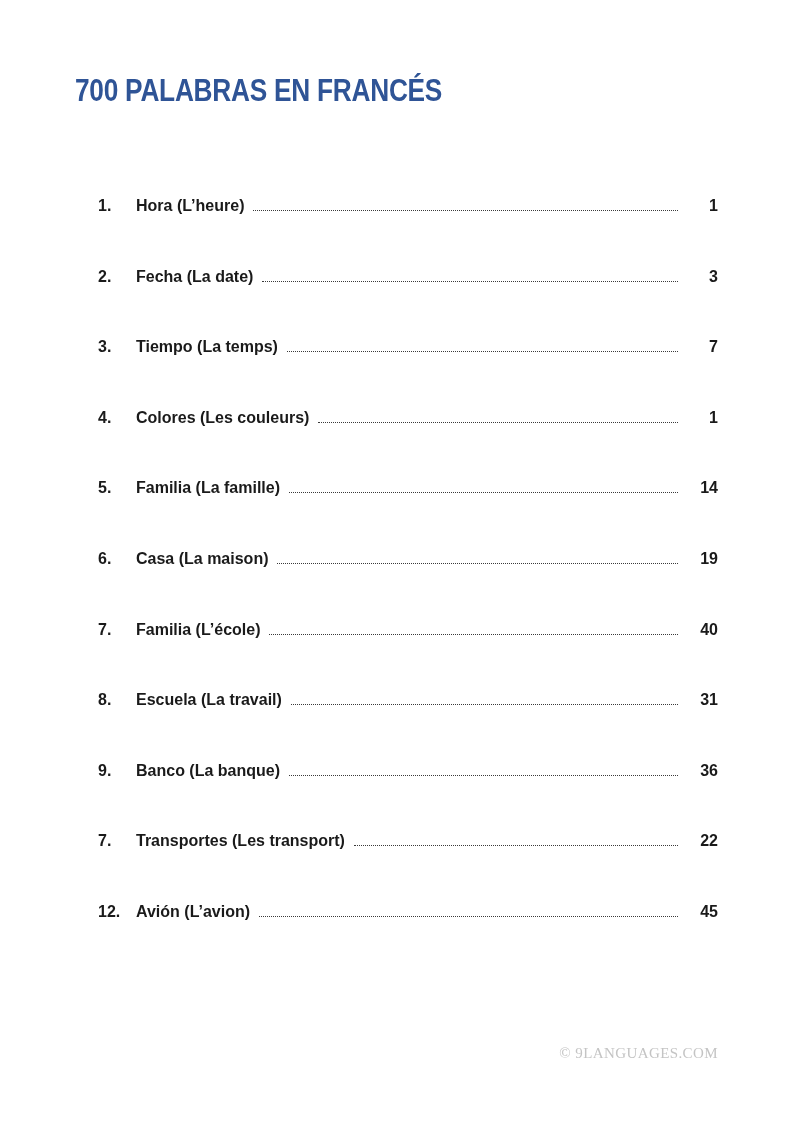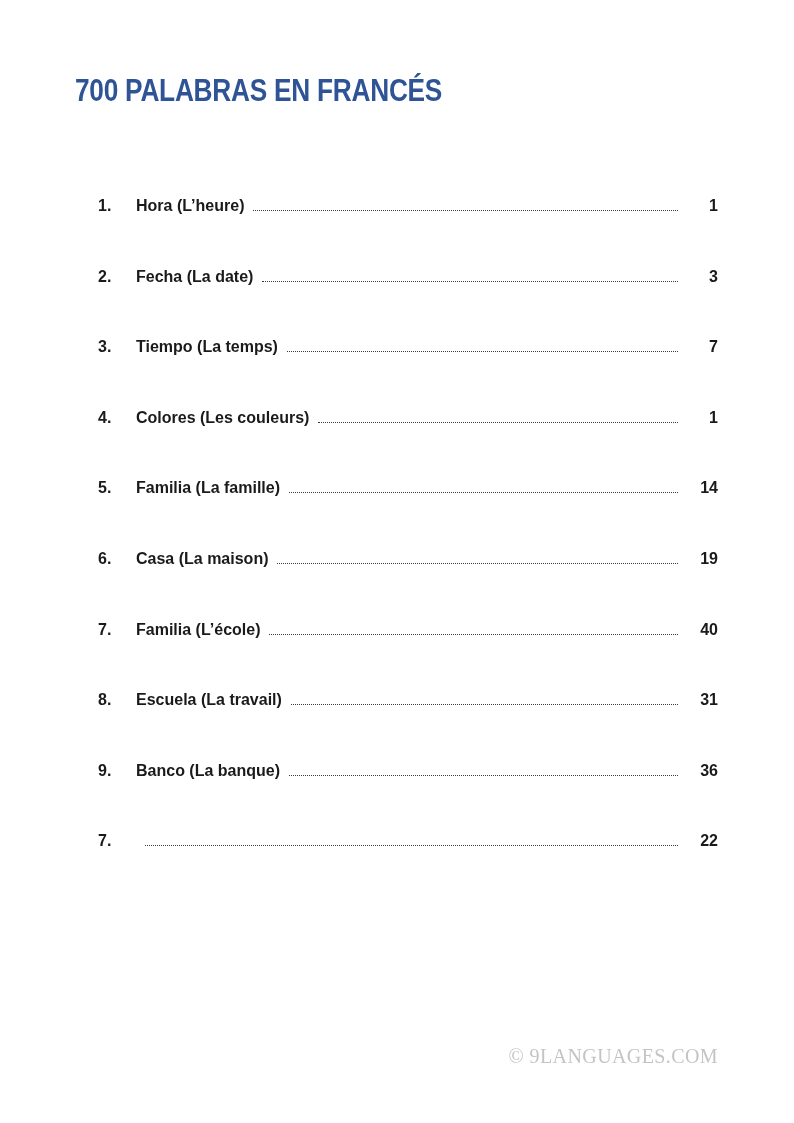--- a/index.html
+++ b/index.html
@@ -48,21 +48,21 @@
     border-bottom: 1.7px dotted var(--leader-color, #3a3a3a);
     margin: 0 14px 4px 9px;
     align-self: flex-end;
     min-width: 20px;
   }
   .toc-page { flex: none; min-width: 26px; text-align: right; }
   .footer {
     position: absolute;
     right: 76px; top: 1045px;
     font-family: "Liberation Serif", serif;
-    font-size: 20px;
+    font-size: 15px;
     color: var(--footer-color, #c4c4c4);
     letter-spacing: 0.4px;
     white-space: nowrap;
   }
 </style>
 </head>
 <body style="--title-color: #2F5496; --text-color: #1A1A1A; --leader-color: #3A3A3A; --footer-color: #C4C4C4;">
 
 <div class="page">
 
@@ -118,20 +118,27 @@
       <span class="toc-page">31</span>
     </li>
     <li class="toc-row">
       <span class="toc-num">9.</span>
       <span class="toc-label">Banco (La banque)</span>
       <span class="toc-leader"></span>
       <span class="toc-page">36</span>
     </li>
     <li class="toc-row">
       <span class="toc-num">7.</span>
+      <span class="toc-label">Transportes (Les transport)</span>
       <span class="toc-leader"></span>
       <span class="toc-page">22</span>
+    </li>
+    <li class="toc-row">
+      <span class="toc-num">12.</span>
+      <span class="toc-label">Avión (L’avion)</span>
+      <span class="toc-leader"></span>
+      <span class="toc-page">45</span>
     </li>
   </ol>
 
   <div class="footer">© 9LANGUAGES.COM</div>
 
 </div>
 
 </body></html>

